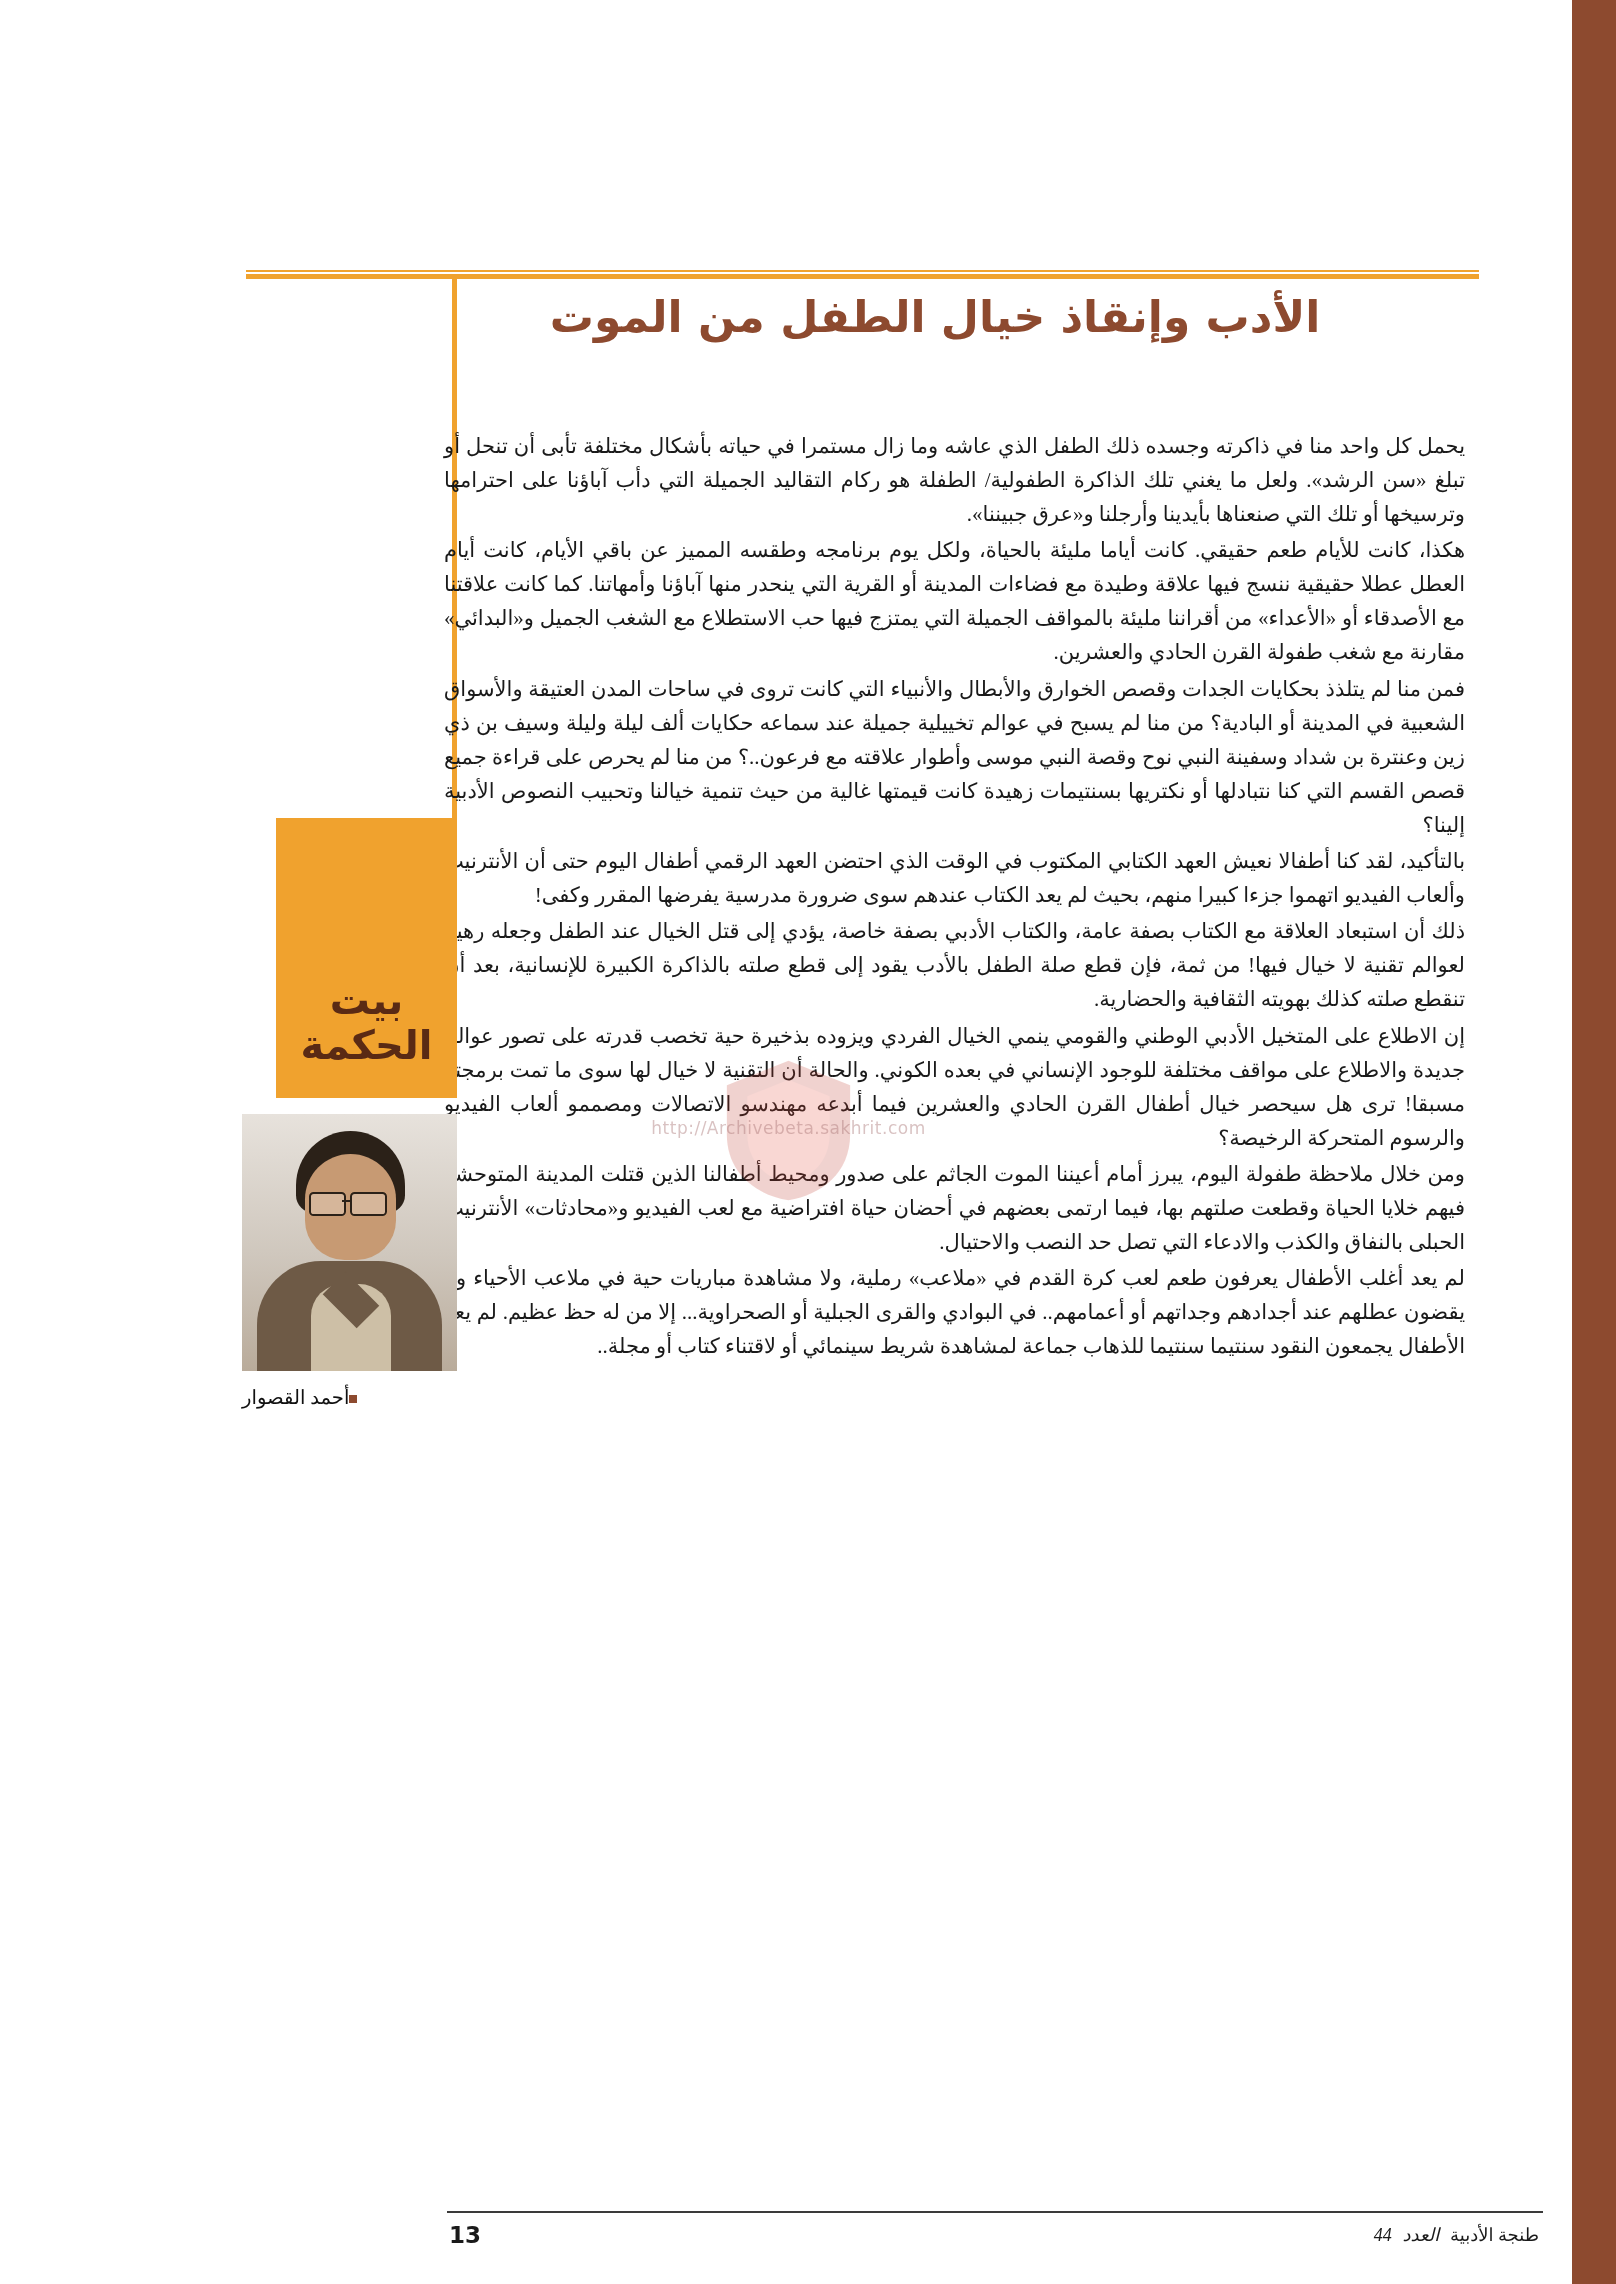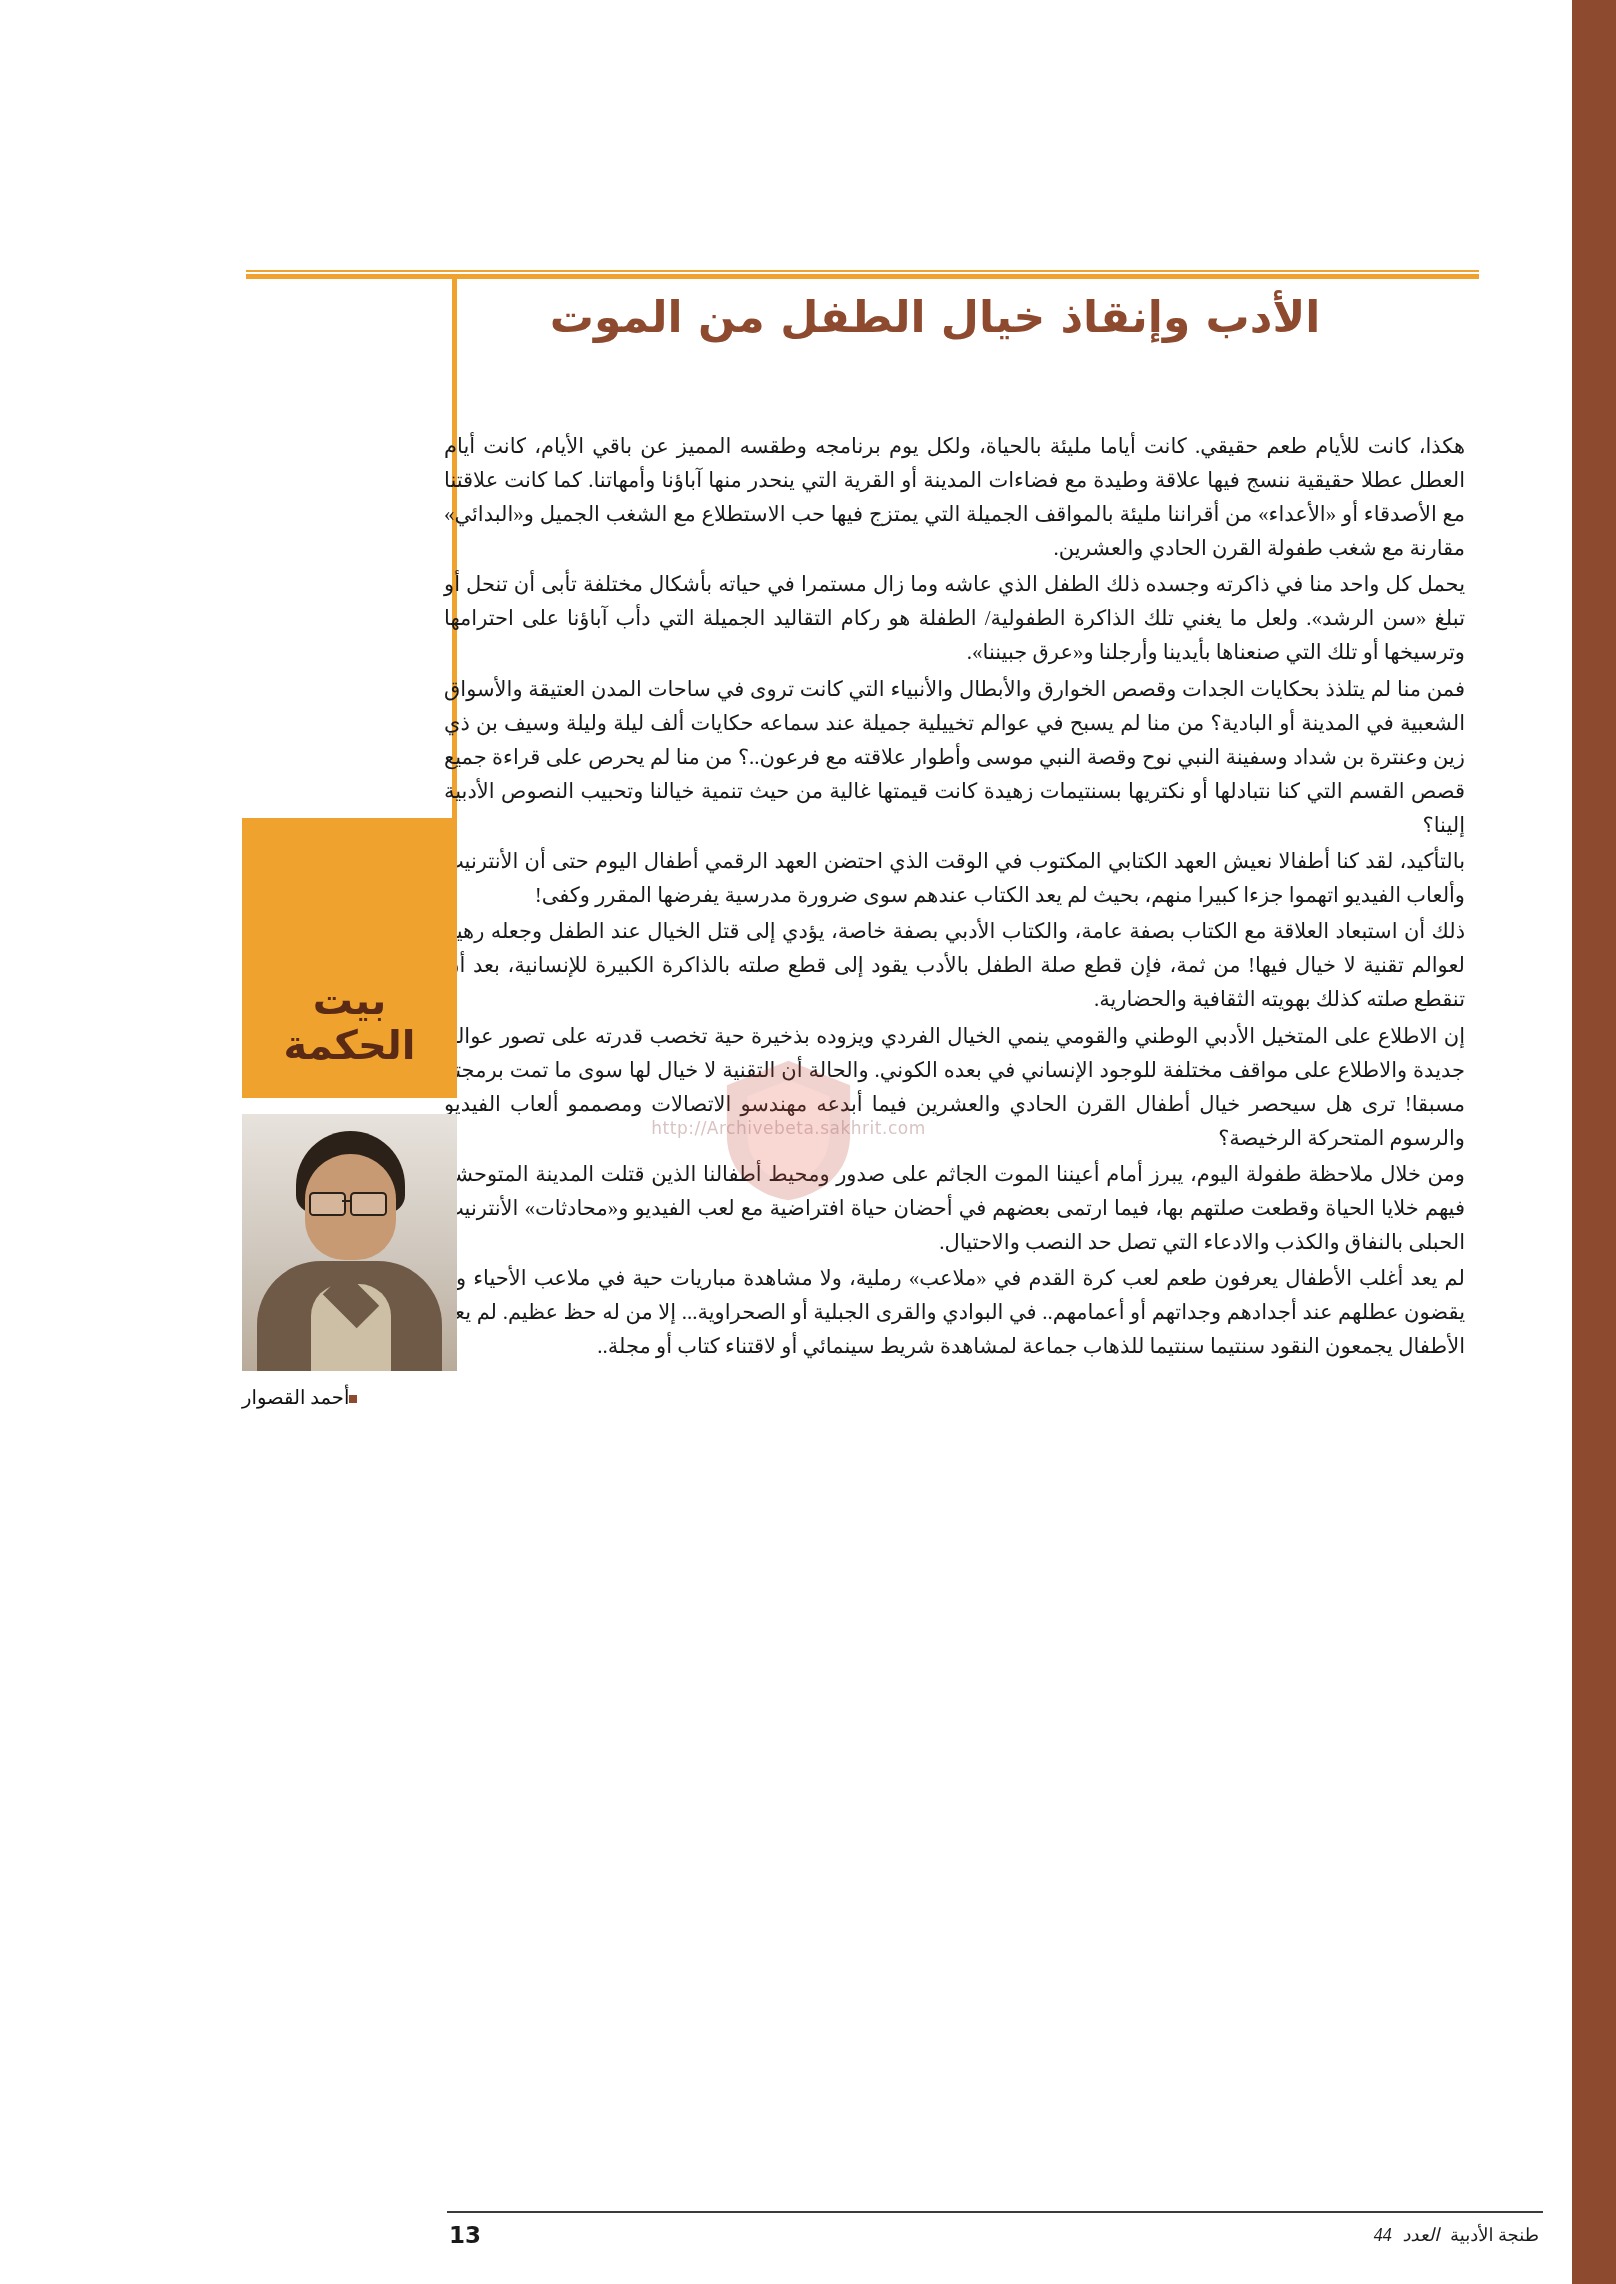--- a/index.html
+++ b/index.html
@@ -88,21 +88,21 @@
     margin: 0 0 2.3px 0;
     text-align: justify;
     text-justify: inter-word;
   }
 
   
   .feature-box {
     position: absolute;
     top: 818px;
     right: 1159px;
-    width: 215px;
+    width: 181px;
     height: 280px;
     background: #f0a22e;
   }
   .feature-box .fb-title {
     position: absolute;
     bottom: 30px;
     right: 19px;
     left: 19px;
     text-align: center;
     font-family: "DejaVu Sans", sans-serif;
@@ -287,22 +287,22 @@
 
   <div class="right-bar"></div>
 
   <div class="title-rule-top"></div>
   <div class="title-rule"></div>
   <div class="v-rule"></div>
 
   <div class="title">الأدب وإنقاذ خيال الطفل من الموت</div>
 
   <div class="article">
+    <p>يحمل كل واحد منا في ذاكرته وجسده ذلك الطفل الذي عاشه وما زال مستمرا في حياته بأشكال مختلفة تأبى أن تنحل أو تبلغ «سن الرشد». ولعل ما يغني تلك الذاكرة الطفولية/ الطفلة هو ركام التقاليد الجميلة التي دأب آباؤنا على احترامها وترسيخها أو تلك التي صنعناها بأيدينا وأرجلنا و«عرق جبيننا».</p>
     <p>هكذا، كانت للأيام طعم حقيقي. كانت أياما مليئة بالحياة، ولكل يوم برنامجه وطقسه المميز عن باقي الأيام، كانت أيام العطل عطلا حقيقية ننسج فيها علاقة وطيدة مع فضاءات المدينة أو القرية التي ينحدر منها آباؤنا وأمهاتنا. كما كانت علاقتنا مع الأصدقاء أو «الأعداء» من أقراننا مليئة بالمواقف الجميلة التي يمتزج فيها حب الاستطلاع مع الشغب الجميل و«البدائي» مقارنة مع شغب طفولة القرن الحادي والعشرين.</p>
-    <p>يحمل كل واحد منا في ذاكرته وجسده ذلك الطفل الذي عاشه وما زال مستمرا في حياته بأشكال مختلفة تأبى أن تنحل أو تبلغ «سن الرشد». ولعل ما يغني تلك الذاكرة الطفولية/ الطفلة هو ركام التقاليد الجميلة التي دأب آباؤنا على احترامها وترسيخها أو تلك التي صنعناها بأيدينا وأرجلنا و«عرق جبيننا».</p>
     <p>فمن منا لم يتلذذ بحكايات الجدات وقصص الخوارق والأبطال والأنبياء التي كانت تروى في ساحات المدن العتيقة والأسواق الشعبية في المدينة أو البادية؟ من منا لم يسبح في عوالم تخييلية جميلة عند سماعه حكايات ألف ليلة وليلة وسيف بن ذي زين وعنترة بن شداد وسفينة النبي نوح وقصة النبي موسى وأطوار علاقته مع فرعون..؟ من منا لم يحرص على قراءة جميع قصص القسم التي كنا نتبادلها أو نكتريها بسنتيمات زهيدة كانت قيمتها غالية من حيث تنمية خيالنا وتحبيب النصوص الأدبية إلينا؟</p>
     <p>بالتأكيد، لقد كنا أطفالا نعيش العهد الكتابي المكتوب في الوقت الذي احتضن العهد الرقمي أطفال اليوم حتى أن الأنترنيت وألعاب الفيديو اتهموا جزءا كبيرا منهم، بحيث لم يعد الكتاب عندهم سوى ضرورة مدرسية يفرضها المقرر وكفى!</p>
     <p>ذلك أن استبعاد العلاقة مع الكتاب بصفة عامة، والكتاب الأدبي بصفة خاصة، يؤدي إلى قتل الخيال عند الطفل وجعله رهينا لعوالم تقنية لا خيال فيها! من ثمة، فإن قطع صلة الطفل بالأدب يقود إلى قطع صلته بالذاكرة الكبيرة للإنسانية، بعد أن تنقطع صلته كذلك بهويته الثقافية والحضارية.</p>
     <p>إن الاطلاع على المتخيل الأدبي الوطني والقومي ينمي الخيال الفردي ويزوده بذخيرة حية تخصب قدرته على تصور عوالم جديدة والاطلاع على مواقف مختلفة للوجود الإنساني في بعده الكوني. والحالة أن التقنية لا خيال لها سوى ما تمت برمجته مسبقا! ترى هل سيحصر خيال أطفال القرن الحادي والعشرين فيما أبدعه مهندسو الاتصالات ومصممو ألعاب الفيديو والرسوم المتحركة الرخيصة؟</p>
     <p>ومن خلال ملاحظة طفولة اليوم، يبرز أمام أعيننا الموت الجاثم على صدور ومحيط أطفالنا الذين قتلت المدينة المتوحشة فيهم خلايا الحياة وقطعت صلتهم بها، فيما ارتمى بعضهم في أحضان حياة افتراضية مع لعب الفيديو و«محادثات» الأنترنيت الحبلى بالنفاق والكذب والادعاء التي تصل حد النصب والاحتيال.</p>
     <p>لم يعد أغلب الأطفال يعرفون طعم لعب كرة القدم في «ملاعب» رملية، ولا مشاهدة مباريات حية في ملاعب الأحياء ولا يقضون عطلهم عند أجدادهم وجداتهم أو أعمامهم.. في البوادي والقرى الجبلية أو الصحراوية... إلا من له حظ عظيم. لم يعد الأطفال يجمعون النقود سنتيما سنتيما للذهاب جماعة لمشاهدة شريط سينمائي أو لاقتناء كتاب أو مجلة..</p>
   </div>
 
   <div class="feature-box">
     <div class="fb-title">

